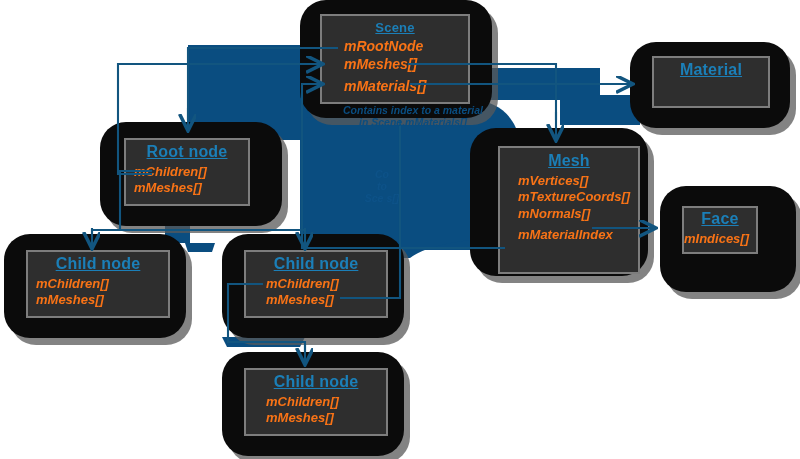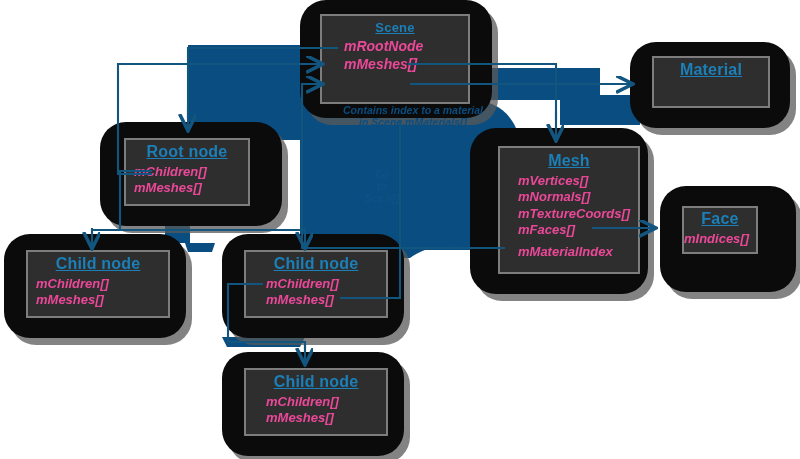--- a/index.html
+++ b/index.html
@@ -30,21 +30,21 @@
   }
   .title{
     color:#1b7fb8;
     font-weight:bold;
     text-align:center;
     text-decoration:underline;
     letter-spacing:.2px;
     line-height:1.1;
   }
   .field{
-    color:#ec4899;
+    color:#f97316;
     font-style:italic;
     font-weight:bold;
     line-height:1.28;
     white-space:nowrap;
   }
   .fields{margin-top:3px;}
 
   
   .t18{font-size:13px;}
   .t16{font-size:16px;}
@@ -96,48 +96,48 @@
     <path d="M185,243 L215,243 L212,252 L188,252 Z" fill="#0a4d80"></path>
     <path d="M222,337 L305,337 L300,347 L227,347 Z" fill="#0a4d80"></path>
   </svg>
 
   <div class="card" style="left:300px;top:0px;width:192px;height:118px;">
     <div class="inner" style="left:20px;top:14px;width:150px;height:90px;">
       <div class="title t18" style="margin-top:5px;">Scene</div>
       <div class="fields" style="padding-left:22px;">
         <div class="field f14">mRootNode</div>
         <div class="field f14">mMeshes[]</div>
+        <div class="field f14" style="margin-top:4px;">mMaterials[]</div>
       </div>
     </div>
   </div>
 
   <div class="card" style="left:630px;top:42px;width:160px;height:86px;">
     <div class="inner" style="left:22px;top:14px;width:118px;height:52px;">
       <div class="title t16" style="margin-top:3px;">Material</div>
     </div>
   </div>
 
   <div class="card" style="left:100px;top:122px;width:182px;height:104px;">
     <div class="inner" style="left:24px;top:16px;width:126px;height:68px;">
       <div class="title t16" style="margin-top:3px;">Root node</div>
       <div class="fields" style="padding-left:8px;">
         <div class="field f13">mChildren[]</div>
         <div class="field f13">mMeshes[]</div>
       </div>
     </div>
   </div>
 
-  <div class="card" style="left:470px;top:128px;width:178px;height:166px;">
+  <div class="card" style="left:470px;top:128px;width:178px;height:148px;">
     <div class="inner" style="left:28px;top:18px;width:142px;height:128px;">
       <div class="title t16" style="margin-top:4px;">Mesh</div>
       <div class="fields" style="padding-left:18px;">
         <div class="field f13">mVertices[]</div>
+        <div class="field f13">mTextureCoords[]</div>
         <div class="field f13">mNormals[]</div>
-        <div class="field f13">mTextureCoords[]</div>
-        <div class="field f13">mFaces[]</div>
         <div class="field f13" style="margin-top:5px;">mMaterialIndex</div>
       </div>
     </div>
   </div>
 
   <div class="card" style="left:660px;top:186px;width:136px;height:106px;">
     <div class="inner" style="left:22px;top:20px;width:76px;height:48px;">
       <div class="title t16" style="margin-top:2px;">Face</div>
       <div class="fields" style="">
         <div class="field f13">mIndices[]</div>

